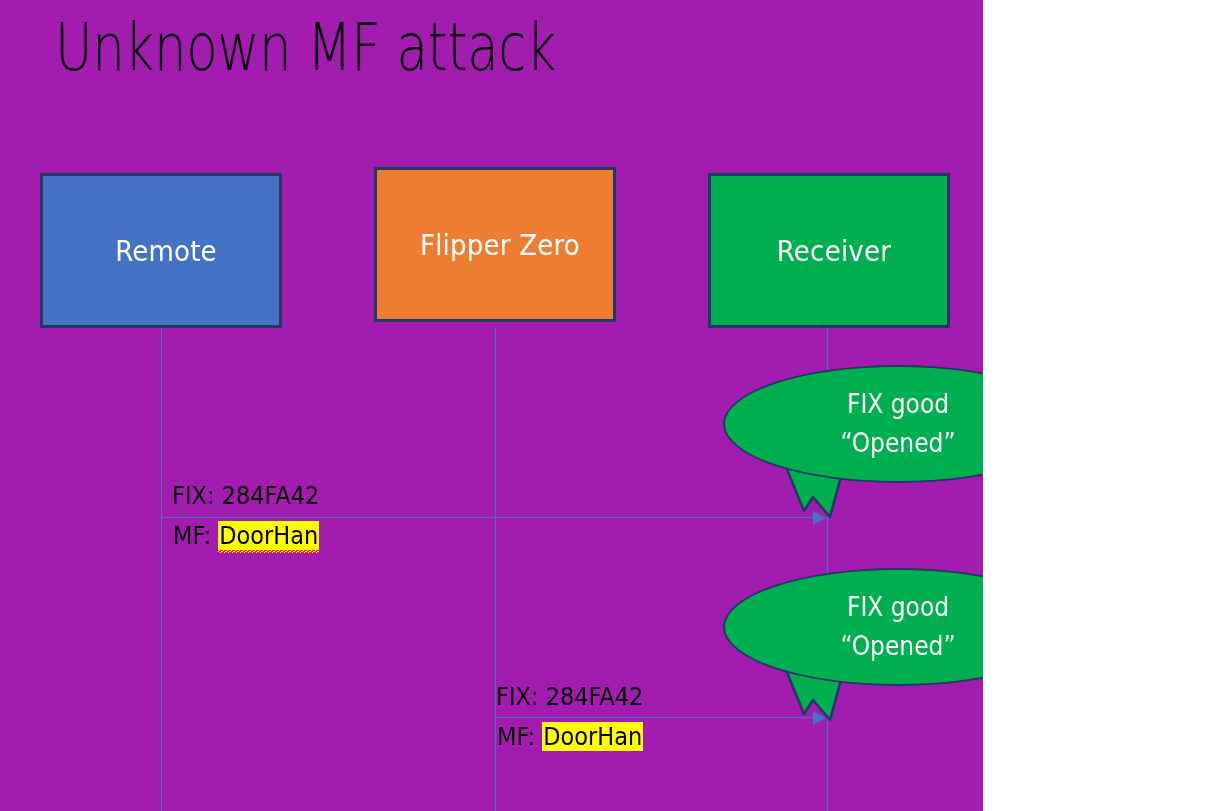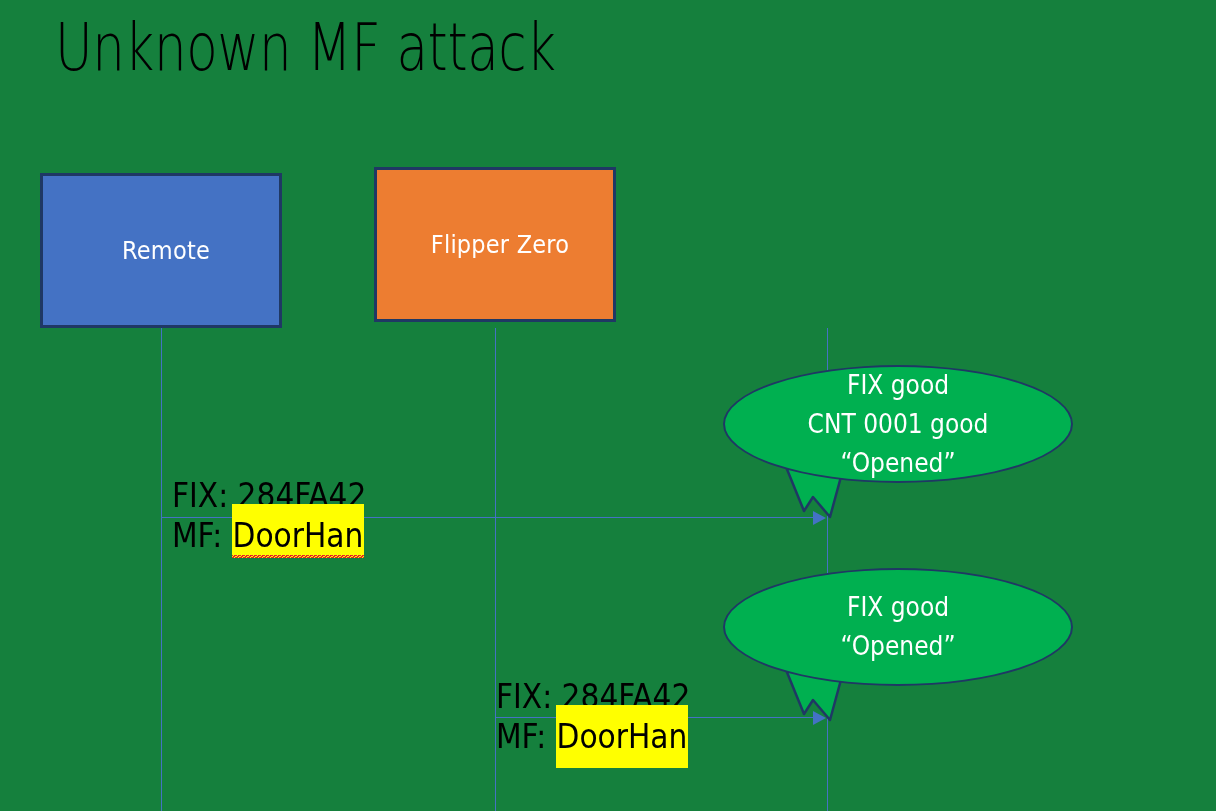--- a/index.html
+++ b/index.html
@@ -5,23 +5,23 @@
   html, body {
     margin: 0;
     padding: 0;
     background: #ffffff;
   }
   body {
     font-family: "DejaVu Sans Condensed", "Liberation Sans", sans-serif;
   }
   #slide {
     position: relative;
-    width: 1216px;
+    width: 983px;
     height: 811px;
-    background: #15803d;
+    background: #a21caf;
     overflow: hidden;
   }
 
   
   .slide-title {
     position: absolute;
     left: 55px;
     top: 8px;
     font-family: "DejaVu Sans", "Liberation Sans", sans-serif;
     font-size: 66px;
@@ -36,21 +36,21 @@
 
   
   .actor-box {
     position: absolute;
     box-sizing: border-box;
     border: 3px solid #1F3864;
     display: flex;
     align-items: center;
     justify-content: center;
     color: #ffffff;
-    font-size: 25px;
+    font-size: 29px;
     font-weight: 400;
     letter-spacing: 0.2px;
     padding-left: 10px;
   }
   .actor-label { pointer-events: none; }
 
   #box-remote  { left: 40px;  top: 173px; width: 242px; height: 155px; background: #4472C4; }
   #box-flipper { left: 374px; top: 167px; width: 242px; height: 155px; background: #ED7D31; }
   #box-receiver{ left: 708px; top: 173px; width: 242px; height: 155px; background: #00B050; }
 
@@ -80,31 +80,32 @@
     border-left: 13px solid #4472C4;
   }
   #msg1-line { left: 161px; top: 516.5px; width: 654px; }
   #msg1-head { left: 813px; top: 510.5px; }
   #msg2-line { left: 495px; top: 716.5px; width: 320px; }
   #msg2-head { left: 813px; top: 710.5px; }
 
   
   .msg-text {
     position: absolute;
-    font-size: 33px;
+    font-size: 25px;
     color: #000000;
     line-height: 40px;
     white-space: nowrap;
+    text-align: right;
   }
   #msg1-text { left: 172px; top: 476px; }
   #msg2-text { left: 496px; top: 677px; }
 
   .hl {
     background: #FFFF00;
-    padding: 12px 1px;
+    padding: 0 1px;
   }
   .squiggle {
     
     background-image:
       repeating-linear-gradient(
         135deg,
         #E8212B 0px, #E8212B 1px,
         transparent 1px, transparent 2px
       );
     background-size: 4px 3px;
@@ -146,20 +147,23 @@
 <div id="slide">
 
   <div class="slide-title">Unknown MF attack</div>
 
   <div class="actor-box" id="box-remote">
     <span class="actor-label">Remote</span>
   </div>
   <div class="actor-box" id="box-flipper">
     <span class="actor-label">Flipper Zero</span>
   </div>
+  <div class="actor-box" id="box-receiver">
+    <span class="actor-label">Receiver</span>
+  </div>
 
   <div class="lifeline" id="life-remote"></div>
   <div class="lifeline" id="life-flipper"></div>
   <div class="lifeline" id="life-receiver"></div>
 
   <div class="msg-line" id="msg1-line"></div>
   <div class="msg-head" id="msg1-head"></div>
 
   <div class="msg-line" id="msg2-line"></div>
   <div class="msg-head" id="msg2-head"></div>
@@ -181,21 +185,20 @@
       <span>MF: </span><span class="hl">DoorHan</span>
     </div>
   </div>
 
   <svg class="tail-svg" id="tail1" width="70" height="70" viewBox="0 0 70 70">
     <path d="M 2,2 L 62,18 L 50,62 L 33,42 L 24,56 Z" fill="#00B050" stroke="#1F3864" stroke-width="2.5" stroke-linejoin="round"></path>
   </svg>
 
   <div class="bubble" id="bubble1">
     <span class="bline">FIX good</span>
-    <span class="bline">CNT 0001 good</span>
     <span class="bline">“Opened”</span>
   </div>
 
   <svg class="tail-svg" id="tail2" width="70" height="70" viewBox="0 0 70 70">
     <path d="M 2,2 L 62,18 L 50,62 L 33,42 L 24,56 Z" fill="#00B050" stroke="#1F3864" stroke-width="2.5" stroke-linejoin="round"></path>
   </svg>
 
   <div class="bubble" id="bubble2">
     <span class="bline">FIX good</span>
     <span class="bline">“Opened”</span>

